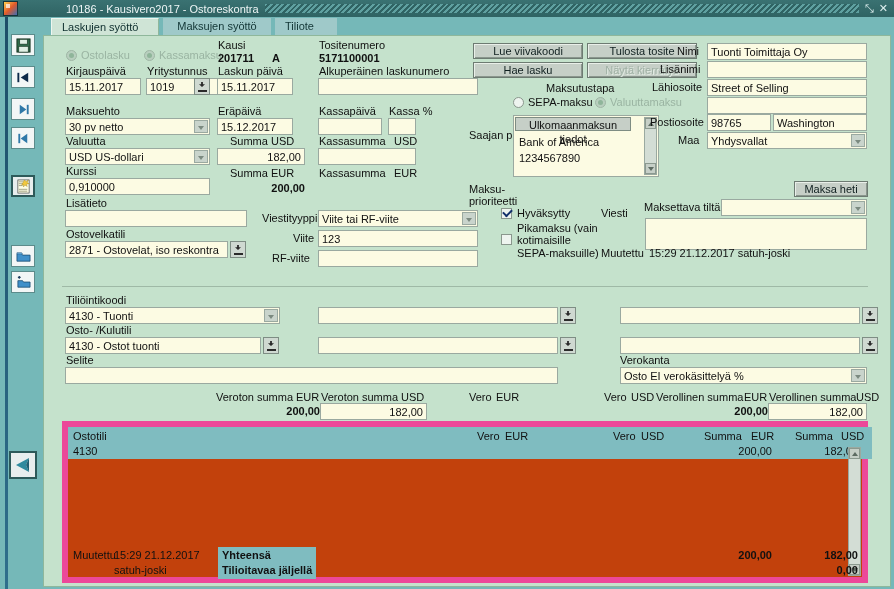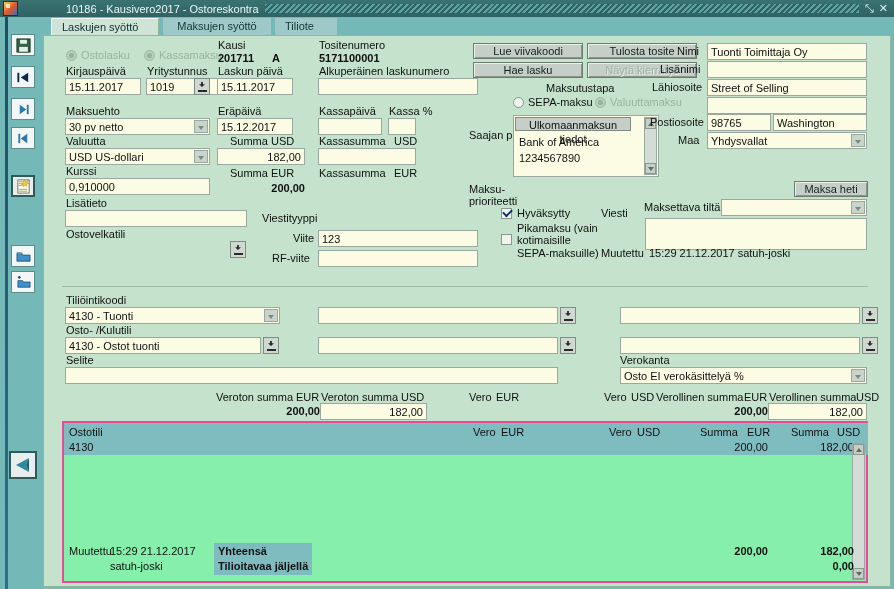--- a/index.html
+++ b/index.html
@@ -85,21 +85,21 @@
   .lb-head{position:absolute;left:1px;top:1px;height:14px;line-height:14px;text-align:center;
      background:#c6cfc7;border:1px solid #7e8c83;box-sizing:border-box;font-size:11px;}
   .lb-row{position:absolute;left:5px;font-size:11px;}
   .vsb{position:absolute;right:1px;top:1px;bottom:1px;width:13px;background:#d3ddd5;border:1px solid #9aa9a0;box-sizing:border-box;}
   .vsb .up,.vsb .dn{position:absolute;left:0;width:11px;height:11px;background:#c6cfc7;border:1px solid #8b998f;box-sizing:border-box;}
   .vsb .up{top:0}.vsb .dn{bottom:0}
   .vsb .up:after{content:"";position:absolute;left:2px;top:3px;border-left:3px solid transparent;border-right:3px solid transparent;border-bottom:4px solid #5d6b62;}
   .vsb .dn:after{content:"";position:absolute;left:2px;top:3px;border-left:3px solid transparent;border-right:3px solid transparent;border-top:4px solid #5d6b62;}
 
   
-  .grid{position:absolute;background:#86efac;border:2px solid #ec4899;box-sizing:border-box;}
+  .grid{position:absolute;background:#c2410c;border:6px solid #ec4899;box-sizing:border-box;}
   .gridhead{position:absolute;background:#7fbcc0;}
   .gcell{position:absolute;font-size:11px;white-space:nowrap;}
   .gcell.b{font-weight:bold;}
   .hl{position:absolute;background:#7fbcc0;}
 </style>
 </head>
 <body>
 
 <div id="app">
 
@@ -239,25 +239,30 @@
       <div class="lbl b num" style="left:173px;top:146px;width:88px;text-align:right;">200,00</div>
 
       <div class="lbl" style="left:275px;top:131px;">Kassasumma</div>
       <div class="lbl" style="left:350px;top:131px;">EUR</div>
       <div class="inp num" style="left:274px;top:144px;width:98px;opacity:0;"></div>
 
       <div class="lbl" style="left:22px;top:161px;">Lisätieto</div>
       <div class="inp" style="left:21px;top:174px;width:182px;"></div>
 
       <div class="lbl" style="left:22px;top:192px;">Ostovelkatili</div>
+      <div class="inp" style="left:21px;top:205px;width:163px;">2871 - Ostovelat, iso reskontra</div>
       <div class="dlbtn" style="left:186px;top:205px;">
           <div class="bar"></div>
         </div>
 
       <div class="lbl" style="left:218px;top:176px;">Viestityyppi</div>
+      <div class="combo" style="left:274px;top:174px;width:160px;">
+        <span>Viite tai RF-viite</span>
+        <span class="arr"></span>
+      </div>
       <div class="lbl" style="left:249px;top:196px;">Viite</div>
       <div class="inp" style="left:274px;top:194px;width:160px;">123</div>
       <div class="lbl" style="left:228px;top:216px;">RF-viite</div>
       <div class="inp" style="left:274px;top:214px;width:160px;"></div>
 
       <div class="btn" style="left:429px;top:7px;width:110px;">Lue viivakoodi</div>
       <div class="btn" style="left:543px;top:7px;width:110px;">Tulosta tosite</div>
       <div class="btn" style="left:429px;top:26px;width:110px;">Hae lasku</div>
       <div class="btn dis" style="left:543px;top:26px;width:110px;">Näytä kierrätys</div>
 

